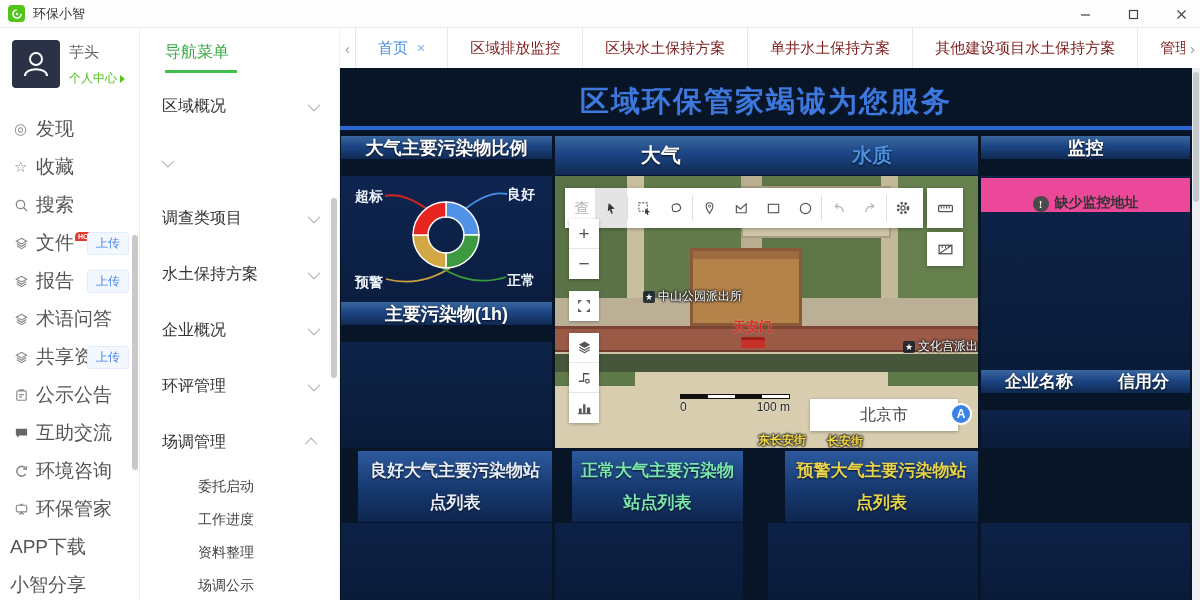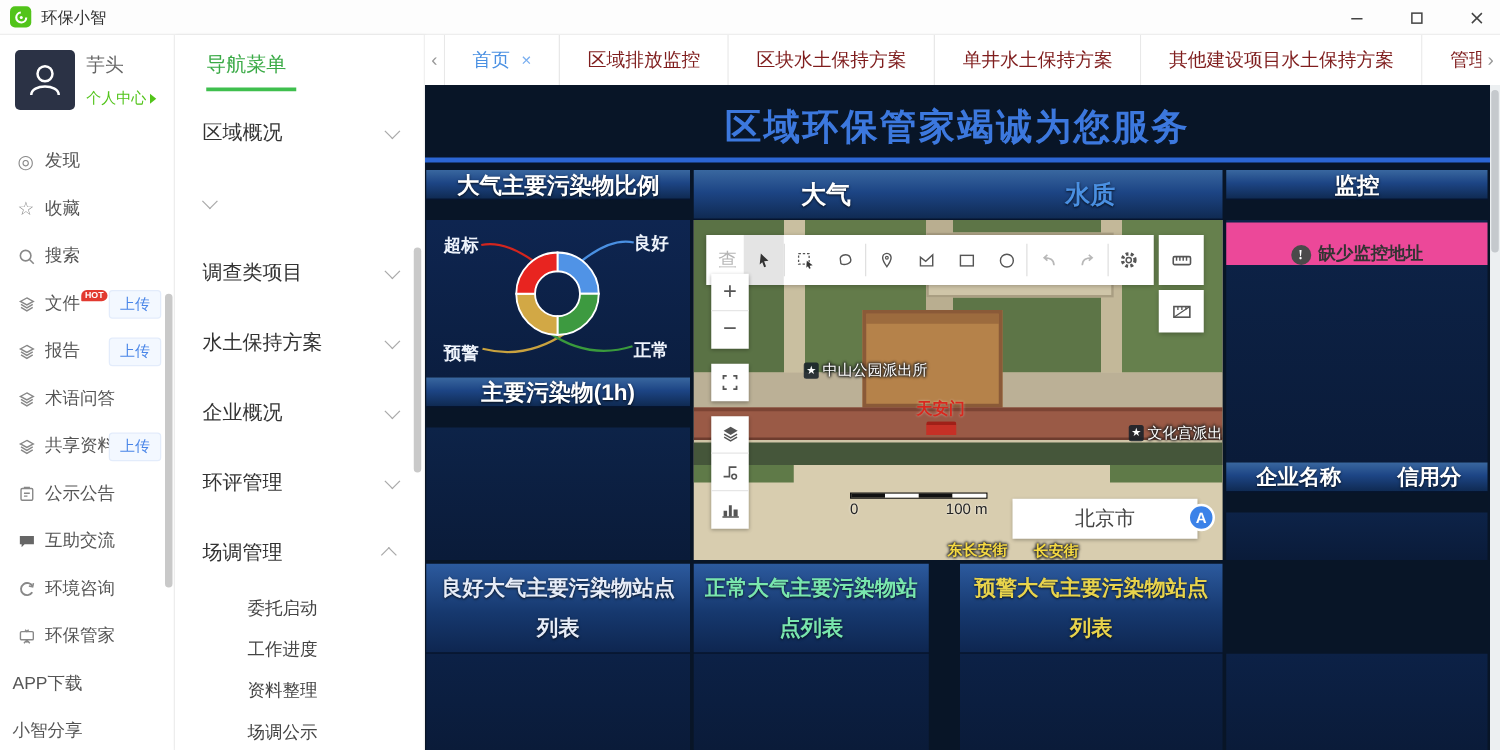--- a/index.html
+++ b/index.html
@@ -18,21 +18,21 @@
   .sidebar { position:absolute; left:0; top:28px; width:140px; bottom:0; background:#fff; border-right:1px solid #efefef; }
   .profile { position:absolute; left:12px; top:12px; height:52px; display:flex; }
   .avatar { width:48px; height:48px; background:#2b3245; border-radius:4px; display:flex; align-items:center; justify-content:center; }
   .profile-text { margin-left:9px; padding-top:3px; }
   .profile-name { font-size:15px; color:#666; }
   .center-link { margin-top:8px; font-size:12px; color:#52c41a; cursor:pointer; display:flex; align-items:center; }
   .center-link .tri { width:0; height:0; margin-left:3px; border-left:5px solid #52c41a; border-top:4px solid transparent; border-bottom:4px solid transparent; }
   .side-menu { position:absolute; left:0; top:82px; right:0; }
   .side-item { height:38px; display:flex; align-items:center; padding-left:14px; cursor:pointer; position:relative; }
   .side-item .ico { width:22px; display:flex; align-items:center; color:#888; font-size:15px; }
-  .side-item .lbl { font-size:14px; color:#555; }
+  .side-item .lbl { font-size:19px; color:#555; }
   .side-item.noicon { padding-left:10px; }
   .hot-badge { background:#e23a30; color:#fff; font-size:7px; font-weight:bold; border-radius:7px 7px 7px 1px; padding:1px 3px; transform:translateY(-7px); margin-left:1px; }
   .upload-btn { position:absolute; right:10px; background:#f3f8ff; border:1px solid #e3ecfb; color:#4a86e8; font-size:12px; border-radius:3px; padding:2px 8px; cursor:pointer; }
   .v-scroll { position:absolute; width:6px; border-radius:3px; background:#c9c9c9; }
 
   
   .navmenu { position:absolute; left:140px; top:28px; width:200px; bottom:0; background:#fff; border-right:1px solid #f0f0f0; box-shadow:1px 0 3px rgba(0,0,0,.04); }
   .nav-title { position:absolute; left:25px; top:14px; font-size:16px; color:#3aaa46; }
   .nav-underline { position:absolute; left:25px; top:42px; width:72px; height:3px; background:#3fbf4e; }
   .nav-items { position:absolute; left:0; top:50px; right:0; }
@@ -125,21 +125,21 @@
   .poi { position:absolute; display:flex; align-items:center; gap:3px; font-size:12px; color:#fff; white-space:nowrap; text-shadow:-1px 0 2px #222,1px 0 2px #222,0 -1px 2px #222,0 1px 2px #222; }
   .poi .star { font-size:9px; background:rgba(20,30,40,.85); padding:1px 2px; border-radius:2px; text-shadow:none; }
   .poi-1 { left:88px; top:112px; }
   .poi-2 { left:348px; top:162px; }
   .poi-tam { left:178px; top:142px; font-size:13px; font-weight:bold; color:#d8281e; flex-direction:column; gap:1px; text-shadow:0 0 2px rgba(255,255,255,.5); }
   .gate-ico { width:24px; height:11px; background:#c63026; border-top:3px solid #a02018; border-radius:2px 2px 0 0; }
   .street { position:absolute; font-size:12px; font-weight:bold; color:#f5d942; white-space:nowrap; text-shadow:-1px 0 2px #333,1px 0 2px #333,0 -1px 2px #333,0 1px 2px #333; }
   .street-1 { left:203px; top:256px; } .street-2 { left:272px; top:257px; }
 
   
-  .station { position:absolute; top:383px; bottom:0; }
+  .station { position:absolute; top:383px; bottom:0;padding-left:17px; }
   .st-1 { left:1px; width:211px; } .st-2 { left:215px; width:188px; } .st-3 { left:428px; width:210px; } .st-4 { left:641px; width:209px; }
   .st-head { height:72px; background:linear-gradient(180deg,#2c5a9e 0%,#16386e 55%,#0e2650 100%); border-bottom:1px solid #06142e; display:flex; align-items:center; justify-content:center; padding:0 8px; }
   .st-head span { font-size:17px; font-weight:bold; line-height:1.85; text-align:center; text-shadow:0 1px 2px rgba(0,0,0,.8); }
   .st-body { position:absolute; left:0; right:0; top:72px; bottom:0; background:linear-gradient(180deg,#0c2146 0%,#0a1b39 100%); }
 
   .main-scroll { position:absolute; right:0; top:0; bottom:0; width:8px; background:#eceff1; }
   .main-scroll .thumb { position:absolute; left:1px; width:6px; top:4px; height:130px; border-radius:3px; background:#c5c9cd; }
 
   svg { display:block; }
   .donut-svg text { font-size:14px; font-weight:bold; fill:#eef3fb; }

